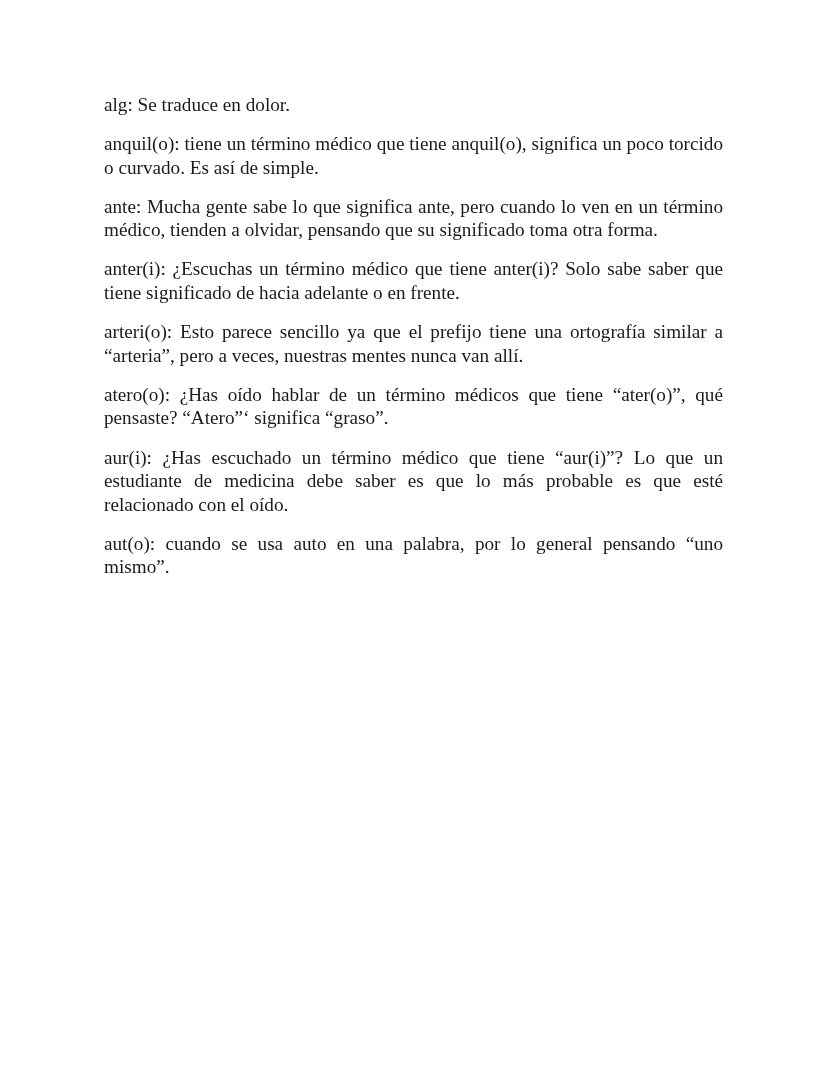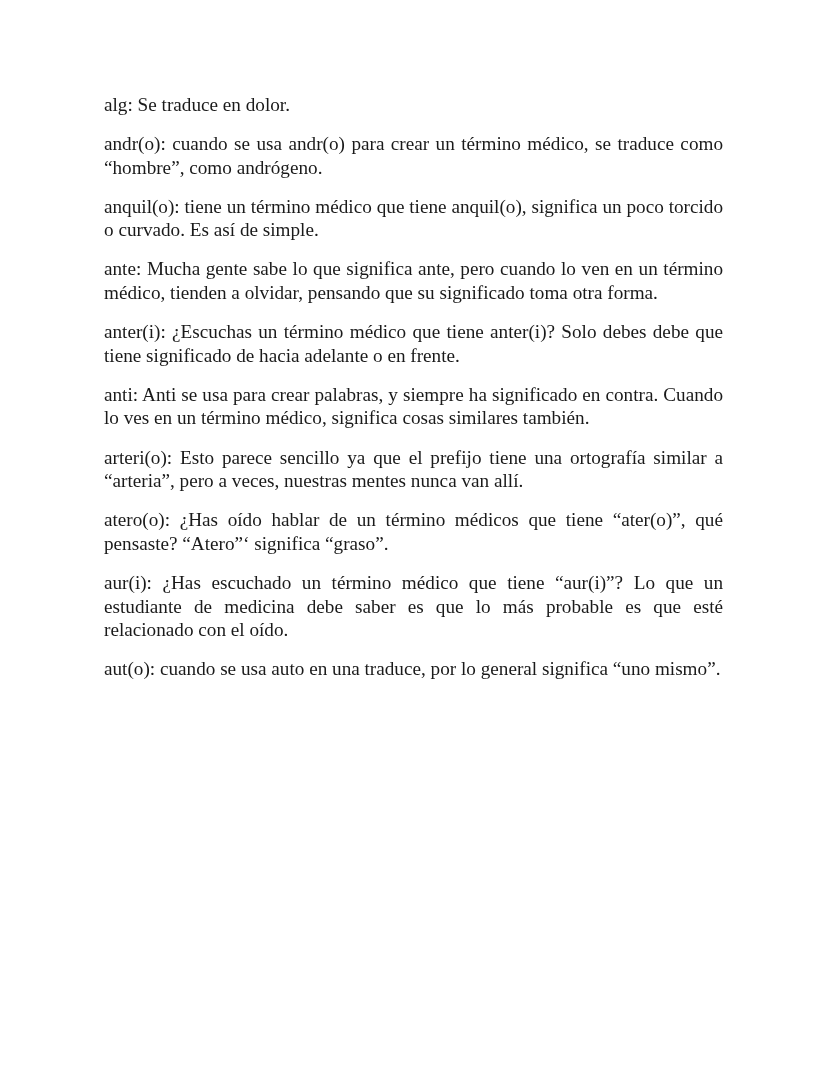--- a/index.html
+++ b/index.html
@@ -37,23 +37,21 @@
       text-align-last: left;
       hyphens: none;
     }
   </style>
 </head>
 <body>
 
 <div class="page">
   <div class="content">
     <p class="entry">alg: Se traduce en dolor.</p>
-    <p class="entry">andr(o): cuando se usa andr(o) para crear un término médico, se traduce como “hombre”, como andrógeno.</p>
     <p class="entry">anquil(o): tiene un término médico que tiene anquil(o), significa un poco torcido o curvado. Es así de simple.</p>
     <p class="entry">ante: Mucha gente sabe lo que significa ante, pero cuando lo ven en un término médico, tienden a olvidar, pensando que su significado toma otra forma.</p>
-    <p class="entry">anter(i): ¿Escuchas un término médico que tiene anter(i)? Solo debes debe que tiene significado de hacia adelante o en frente.</p>
-    <p class="entry">anti: Anti se usa para crear palabras, y siempre ha significado en contra. Cuando lo ves en un término médico, significa cosas similares también.</p>
+    <p class="entry">anter(i): ¿Escuchas un término médico que tiene anter(i)? Solo sabe saber que tiene significado de hacia adelante o en frente.</p>
     <p class="entry">arteri(o): Esto parece sencillo ya que el prefijo tiene una ortografía similar a “arteria”, pero a veces, nuestras mentes nunca van allí.</p>
     <p class="entry">atero(o): ¿Has oído hablar de un término médicos que tiene “ater(o)”, qué pensaste? “Atero”‘ significa “graso”.</p>
     <p class="entry">aur(i): ¿Has escuchado un término médico que tiene “aur(i)”? Lo que un estudiante de medicina debe saber es que lo más probable es que esté relacionado con el oído.</p>
-    <p class="entry">aut(o): cuando se usa auto en una traduce, por lo general significa “uno mismo”.</p>
+    <p class="entry">aut(o): cuando se usa auto en una palabra, por lo general pensando “uno mismo”.</p>
   </div>
 </div>
 
 </body></html>

